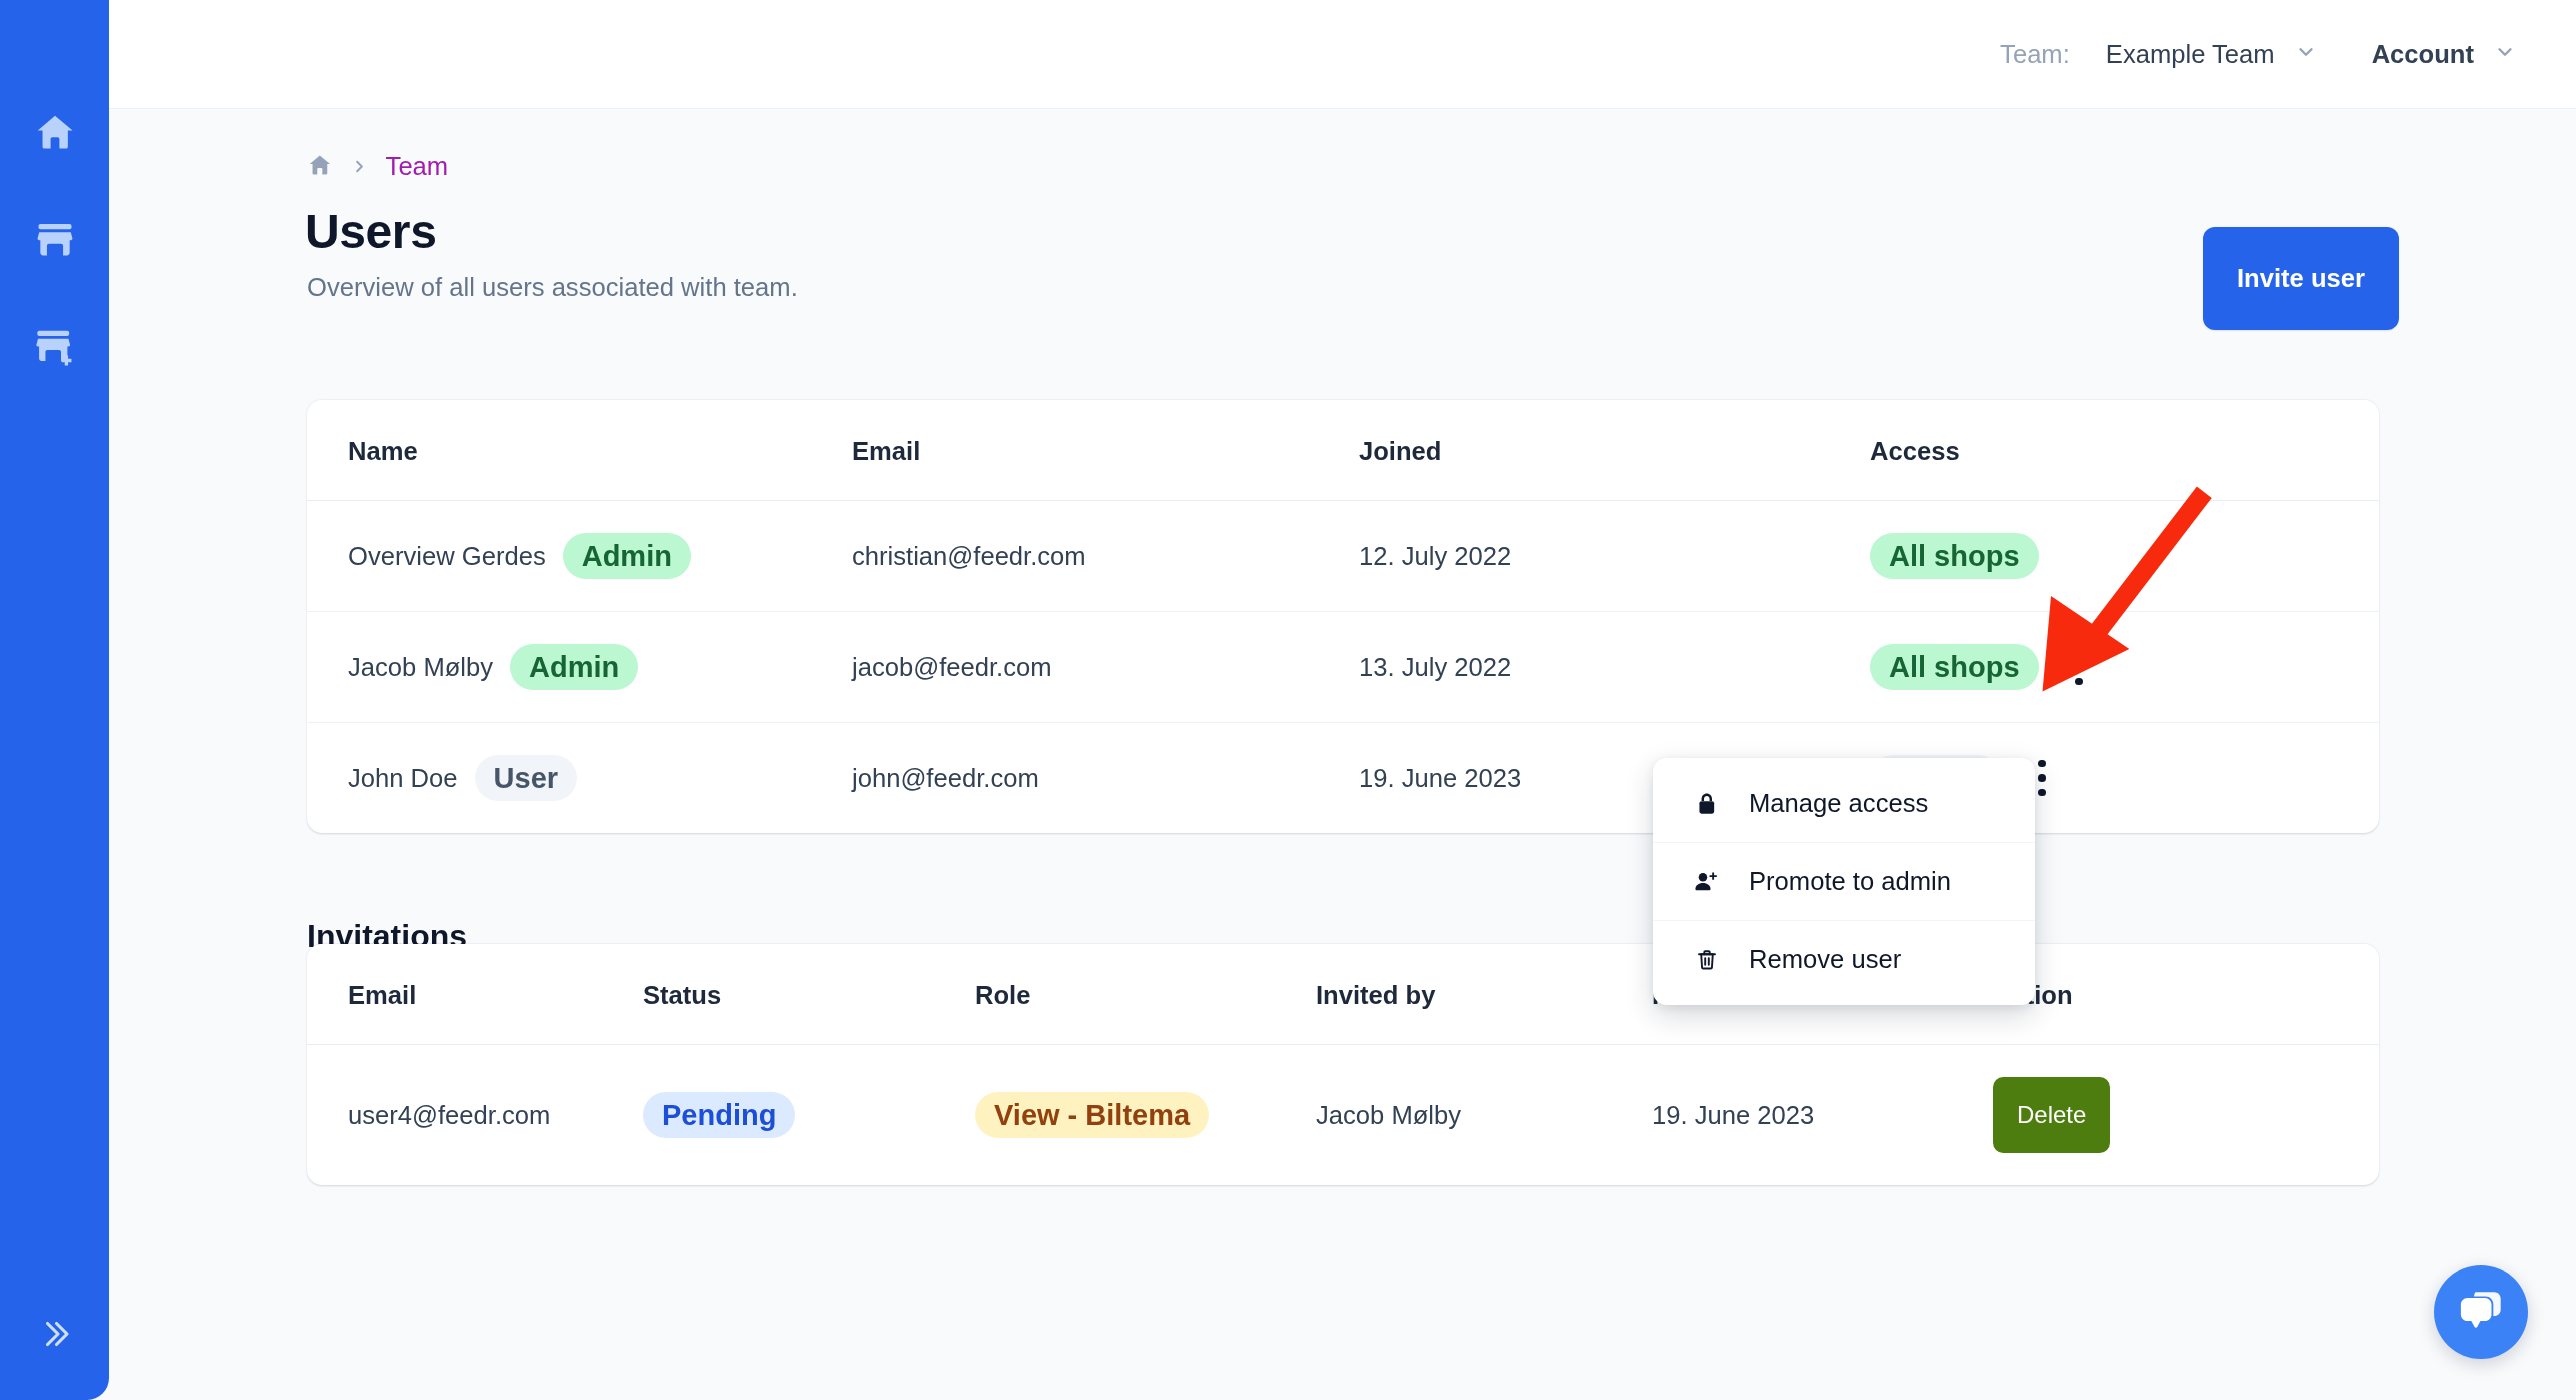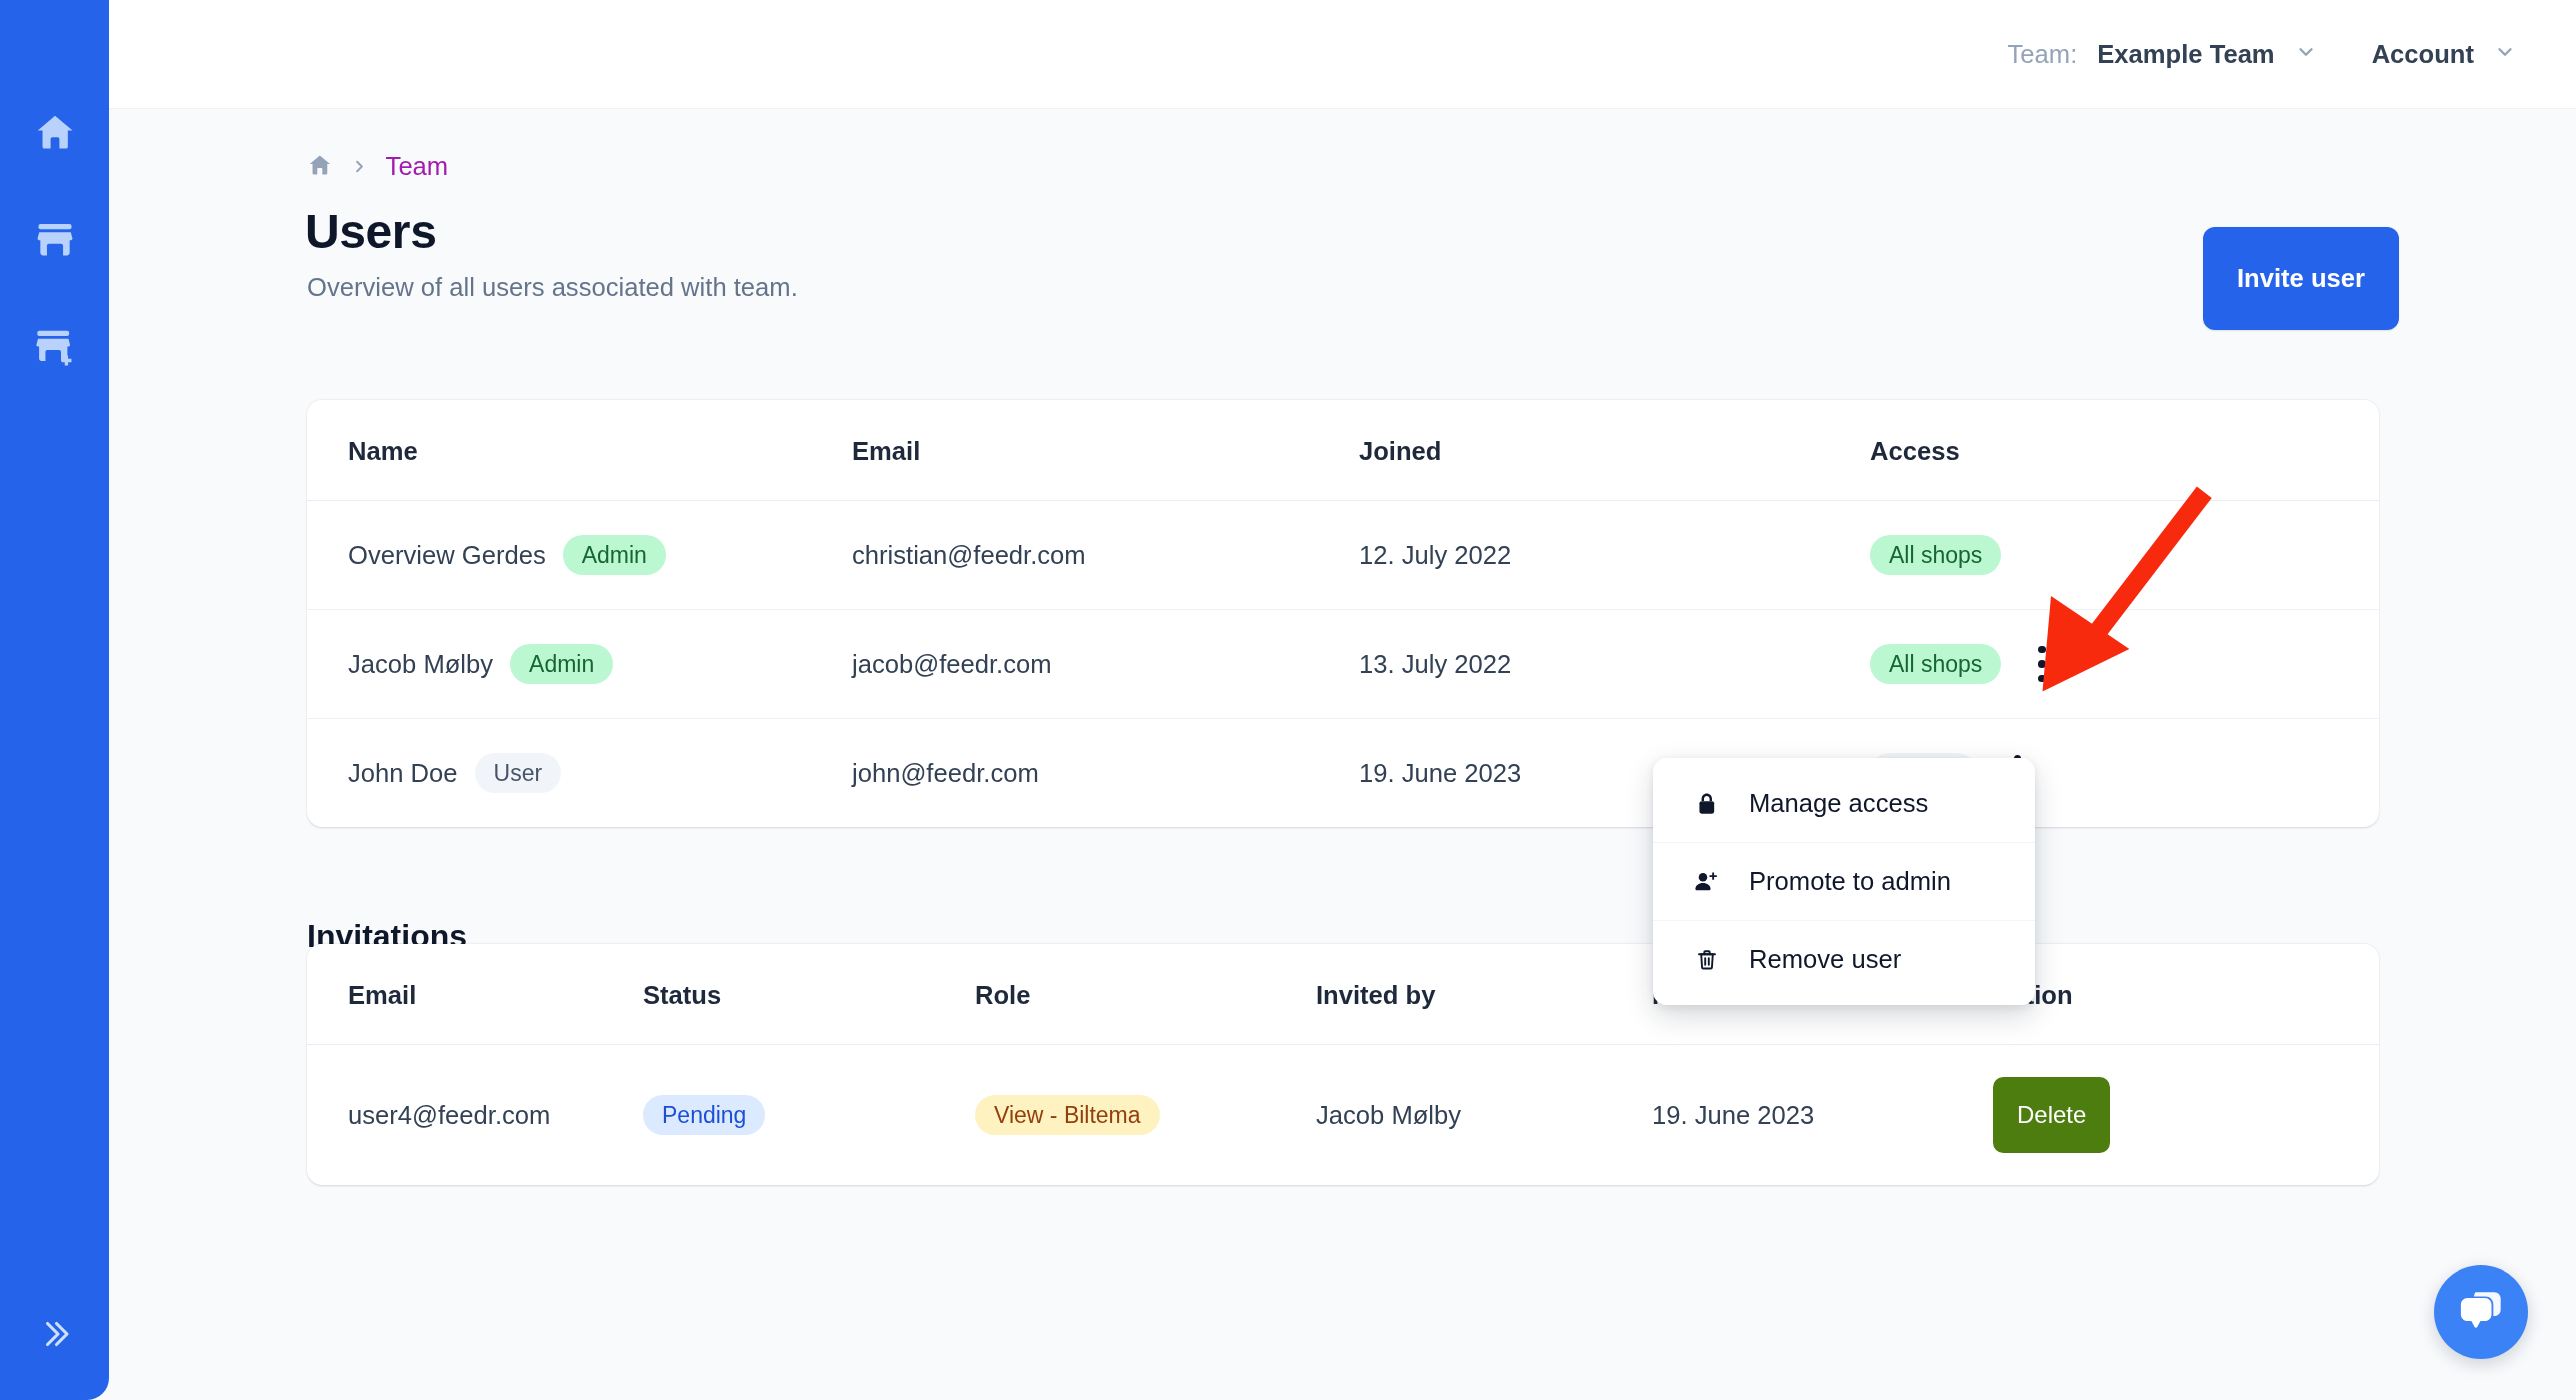--- a/index.html
+++ b/index.html
@@ -83,21 +83,21 @@
   .nav-team, .nav-account {
     display: flex;
     align-items: center;
     gap: 20px;
     cursor: pointer;
     font-size: 25.6px;
     white-space: nowrap;
     justify-content: center;
   }
   .team-prefix { color: #94a3b8; }
-  .team-name { color: #334155; font-weight: bold; }
+  .team-name { color: #334155; font-weight: normal; margin-left: 16px; }
   .nav-account-label { color: #334155; font-weight: bold; font-size: 25.6px; }
   .chev { display: block; }
 
   
   .content {
     position: absolute;
     left: 109px; top: 109px;
     width: 2467px;
     height: 1291px;
     overflow: hidden;
@@ -190,24 +190,25 @@
   #invites-table .i-inv    { width: 341px; }
   #invites-table .i-act    { width: auto; }
 
   .name-cell { display: flex; align-items: center; gap: 17px; white-space: nowrap; }
 
   .badge {
     display: inline-flex;
     align-items: center;
     justify-content: center;
     border-radius: 851px;
-    font-size: 23px;
+    font-size: 29px;
     padding: 8.5px 19px;
     white-space: nowrap;
     line-height: 1;
+    font-weight: bold;
   }
   .badge-green  { background: #bbf7d0; color: #166534; }
   .badge-gray   { background: #f1f5f9; color: #475569; }
   .badge-blue   { background: #dbeafe; color: #1d4ed8; }
   .badge-yellow { background: #fef3c0; color: #92400e; }
 
   .access-cell { display: flex; align-items: center; gap: 32px; }
   .kebab {
     width: 17px; height: 44px;
     display: flex; flex-direction: column;

